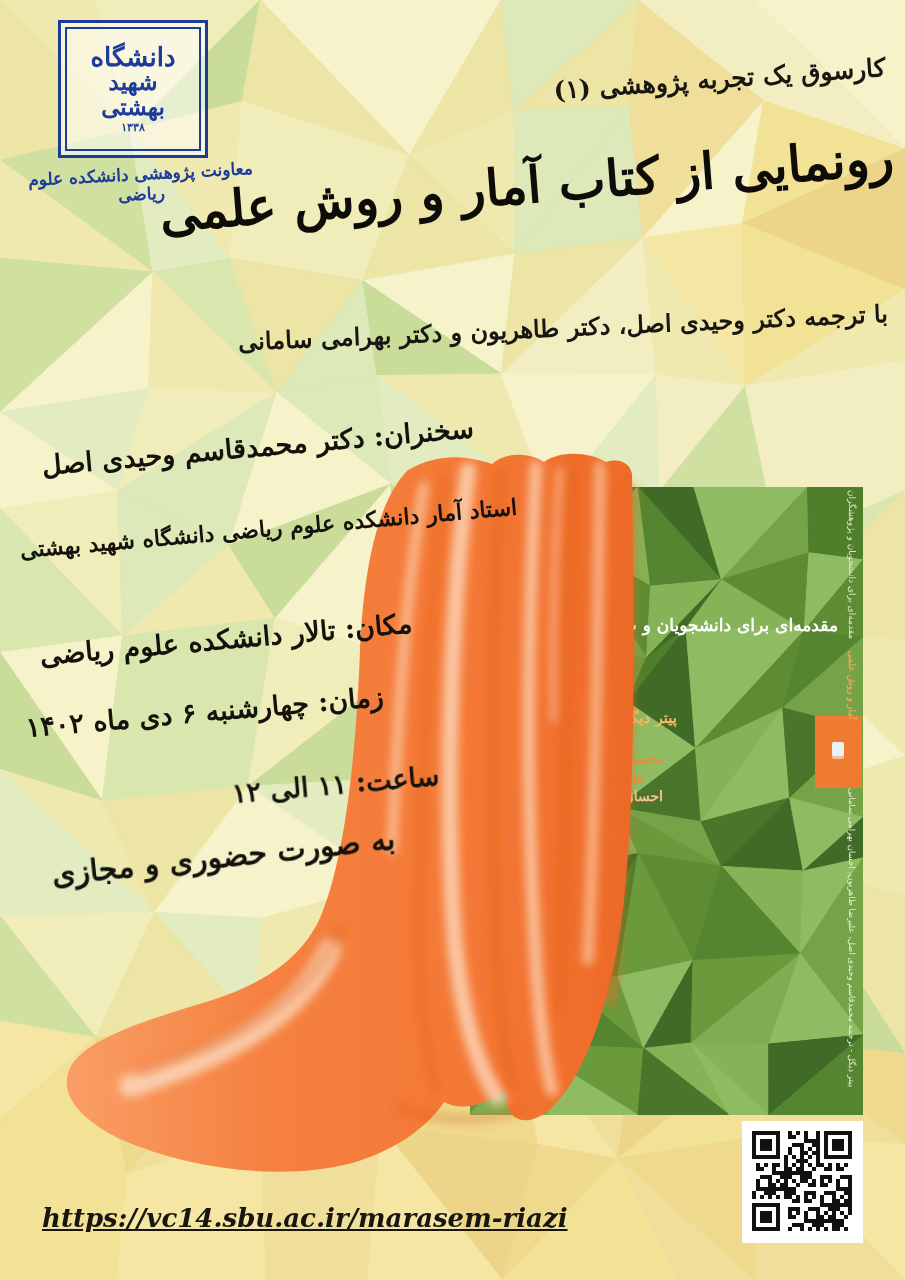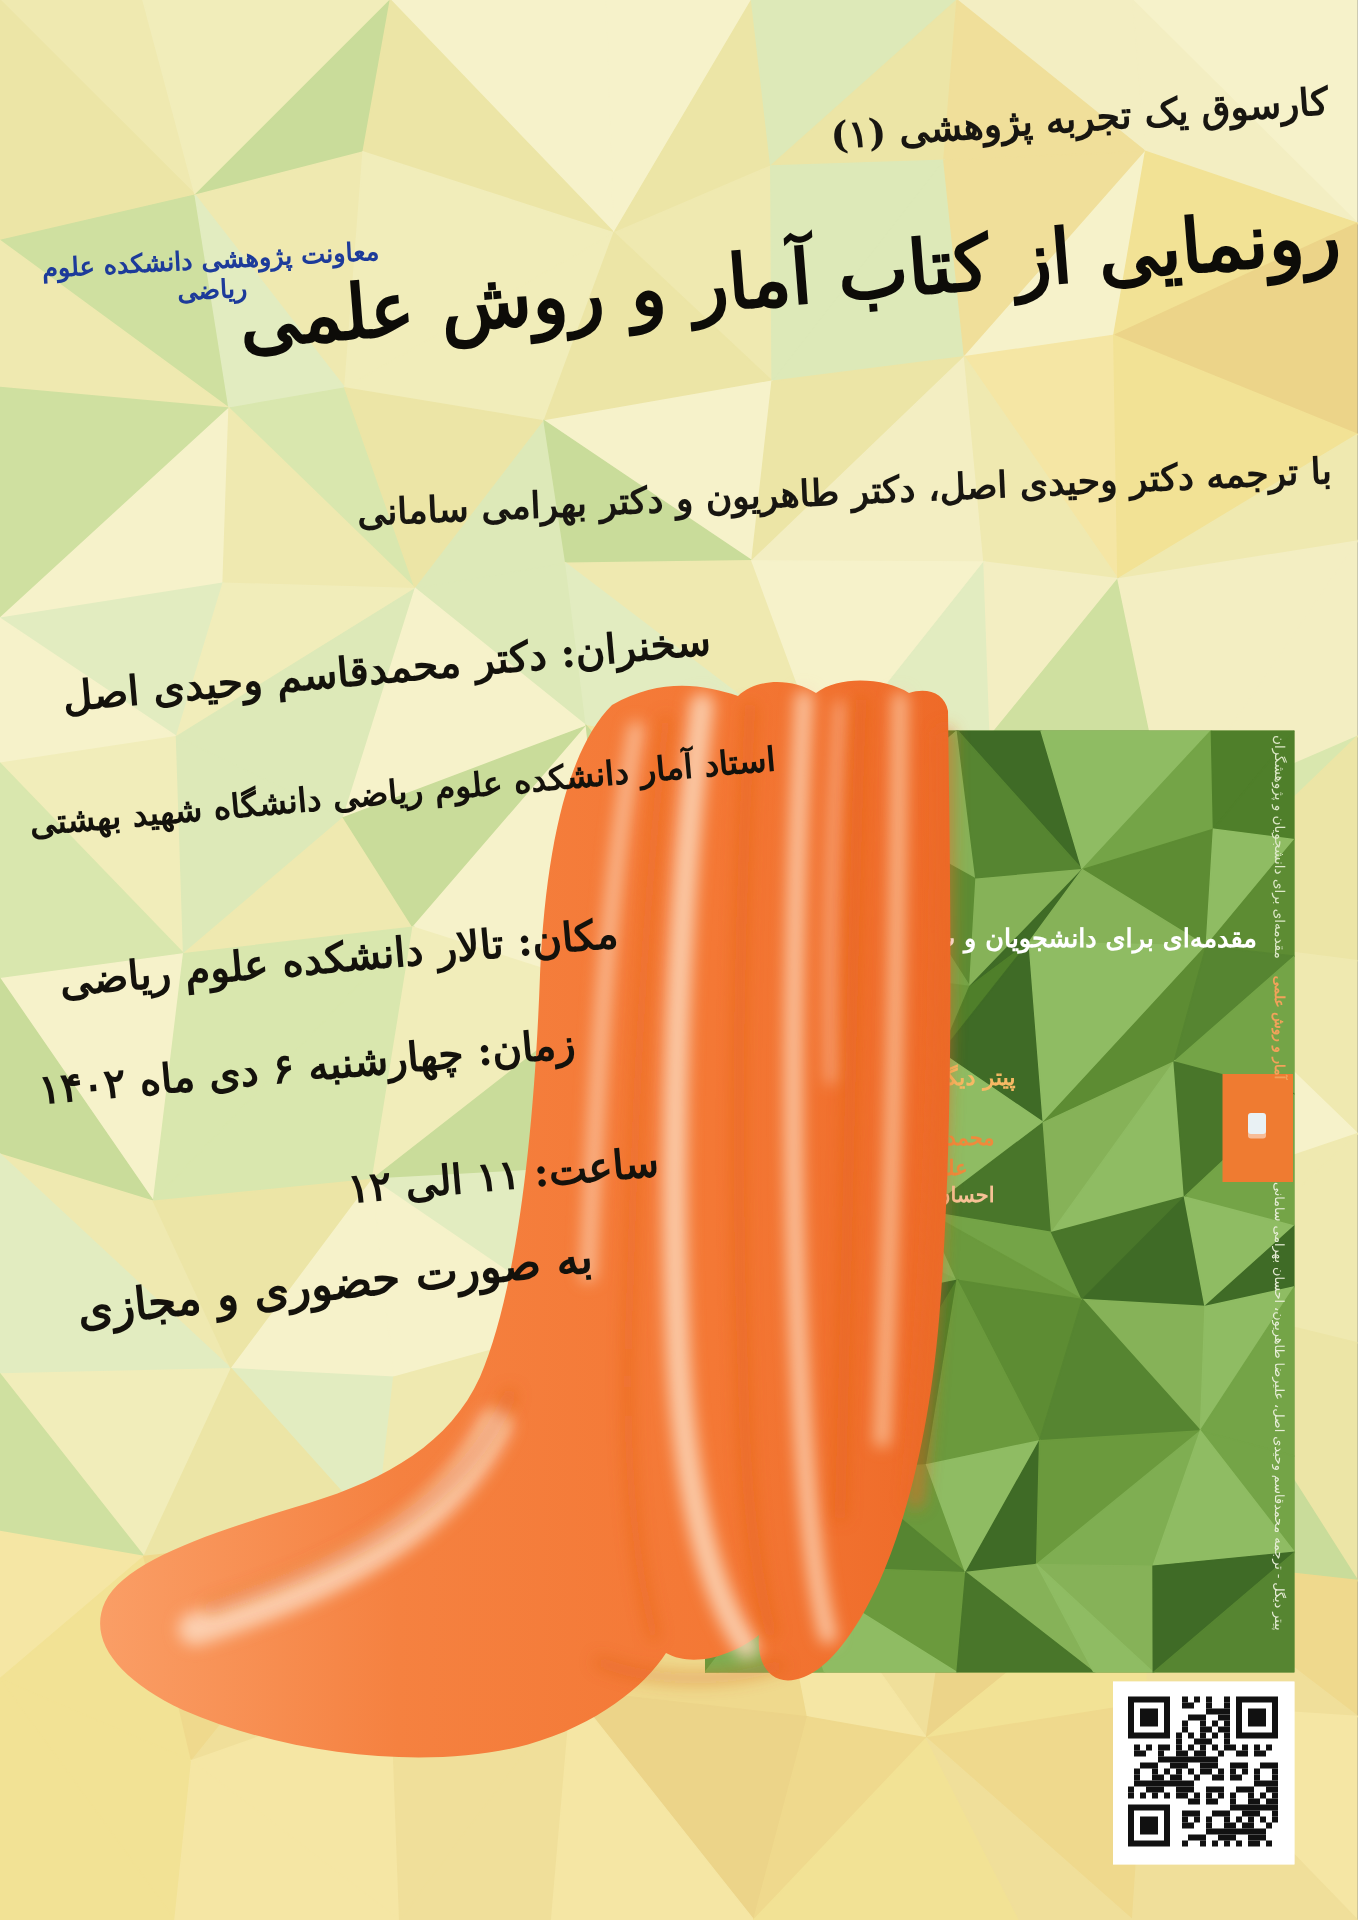--- a/index.html
+++ b/index.html
@@ -204,20 +204,28 @@
       <polygon points="381.0787028432525,1126.758686544727 538.3876143682425,1144.6346870505413 502.486419967203,1280" fill="#ecd489" stroke="#ecd489" stroke-width="1"></polygon>
       <polygon points="381.0787028432525,1126.758686544727 502.486419967203,1280 367.74393666703304,1280" fill="#f5e6a4" stroke="#f5e6a4" stroke-width="1"></polygon>
       <polygon points="538.3876143682425,1144.6346870505413 617.6138298753847,1158.6387155897164 502.486419967203,1280" fill="#efd98d" stroke="#efd98d" stroke-width="1"></polygon>
       <polygon points="617.6138298753847,1158.6387155897164 679.688960210475,1280 502.486419967203,1280" fill="#f2e295" stroke="#f2e295" stroke-width="1"></polygon>
       <polygon points="617.6138298753847,1158.6387155897164 764.6072020783654,1135.2453310886608 755.0685431662866,1280" fill="#efd98d" stroke="#efd98d" stroke-width="1"></polygon>
       <polygon points="617.6138298753847,1158.6387155897164 755.0685431662866,1280 679.688960210475,1280" fill="#f0df9a" stroke="#f0df9a" stroke-width="1"></polygon>
       <polygon points="764.6072020783654,1135.2453310886608 905,1144.2796071238256 905,1280" fill="#f5e6a4" stroke="#f5e6a4" stroke-width="1"></polygon>
       <polygon points="764.6072020783654,1135.2453310886608 905,1280 755.0685431662866,1280" fill="#f0df9a" stroke="#f0df9a" stroke-width="1"></polygon>
     </svg>
 
+  <div class="logo-box">
+    <div class="logo-inner">
+      <span class="l1">دانشگاه</span>
+      <span class="l2">شهید</span>
+      <span class="l2">بهشتی</span>
+      <span class="logo-year">۱۳۳۸</span>
+    </div>
+  </div>
   <div class="txt dept">معاونت پژوهشی دانشکده علوم ریاضی</div>
 
   <div class="txt series">کارسوق یک تجربه پژوهشی (۱)</div>
   <h1 class="txt maintitle" style="margin:0">رونمایی از کتاب آمار و روش علمی</h1>
   <div class="txt subtitle">با ترجمه دکتر وحیدی اصل، دکتر طاهریون و دکتر بهرامی سامانی</div>
 
   <div class="txt detail d-speaker">سخنران: دکتر محمدقاسم وحیدی اصل</div>
   <div class="txt detail d-affil">استاد آمار دانشکده علوم ریاضی دانشگاه شهید بهشتی</div>
   <div class="txt detail d-loc">مکان: تالار دانشکده علوم ریاضی</div>
   <div class="txt detail d-time">زمان: چهارشنبه ۶ دی ماه ۱۴۰۲</div>
@@ -587,14 +595,15 @@
       <rect x="98" y="102" width="4" height="4" fill="#111"></rect>
       <rect x="46" y="106" width="4" height="4" fill="#111"></rect>
       <rect x="58" y="106" width="4" height="4" fill="#111"></rect>
       <rect x="66" y="106" width="4" height="4" fill="#111"></rect>
       <rect x="74" y="106" width="4" height="4" fill="#111"></rect>
       <rect x="82" y="106" width="4" height="4" fill="#111"></rect>
       <rect x="90" y="106" width="4" height="4" fill="#111"></rect>
       <rect x="94" y="106" width="4" height="4" fill="#111"></rect>
       <rect x="102" y="106" width="4" height="4" fill="#111"></rect>
     </svg>
+  <a class="txt url" href="#">https://vc14.sbu.ac.ir/marasem-riazi</a>
 
 </div>
 
 </body></html>

